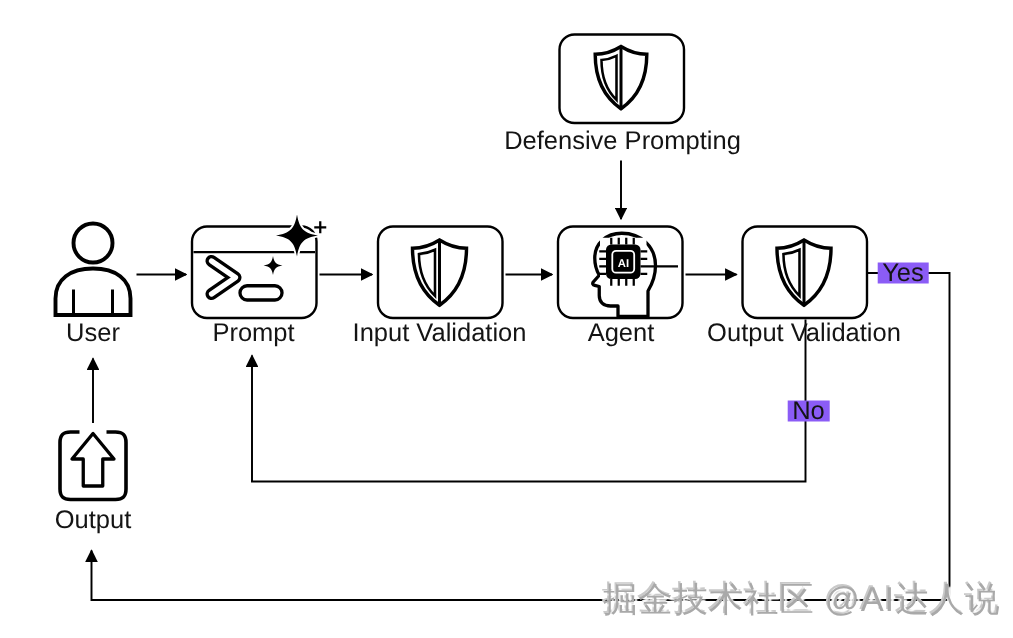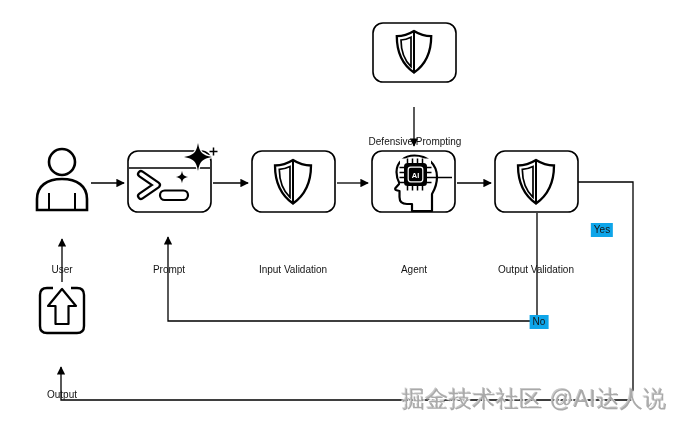--- a/index.html
+++ b/index.html
@@ -3,23 +3,23 @@
 <meta charset="utf-8">
 <style>
   html,body{margin:0;padding:0;background:#fff;}
   .canvas{
     position:relative;width:675px;height:425px;background:#ffffff;
     font-family:"Liberation Sans", sans-serif;overflow:hidden;
   }
   .canvas svg{position:absolute;left:0;top:0;}
   .lbl{
     position:absolute;transform:translateX(-50%);
-    font-size:10px;color:#141414;white-space:nowrap;text-align:right;line-height:14px;margin-top:48px;
+    font-size:17px;color:#141414;white-space:nowrap;text-align:right;line-height:14px;
   }
-  .edge-lbl{background:#0ea5e9;padding:0 3px;}
+  .edge-lbl{background:#8b5cf6;padding:0 3px;}
   .watermark{
     position:absolute;right:8px;top:384px;
     font-size:23px;font-weight:normal;letter-spacing:.5px;
     color:#a9a9a9;
     text-shadow:2px 2px 1px #ffffff,-1px -1px 0 #c9c9c9;
     white-space:nowrap;
   }
 </style>
 </head>
 <body>

